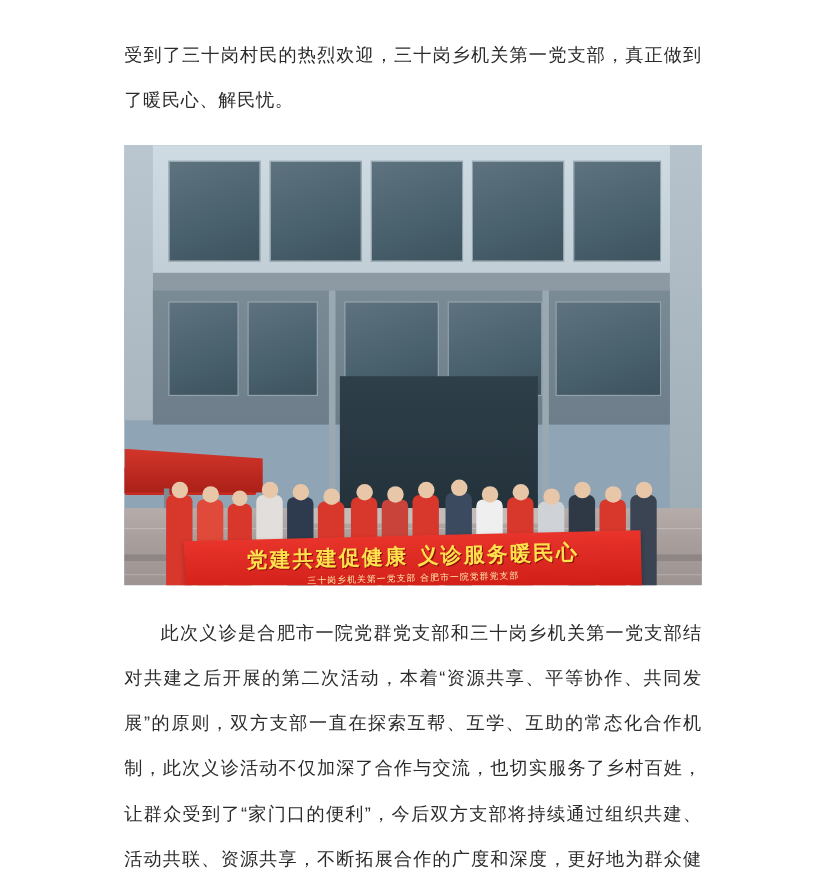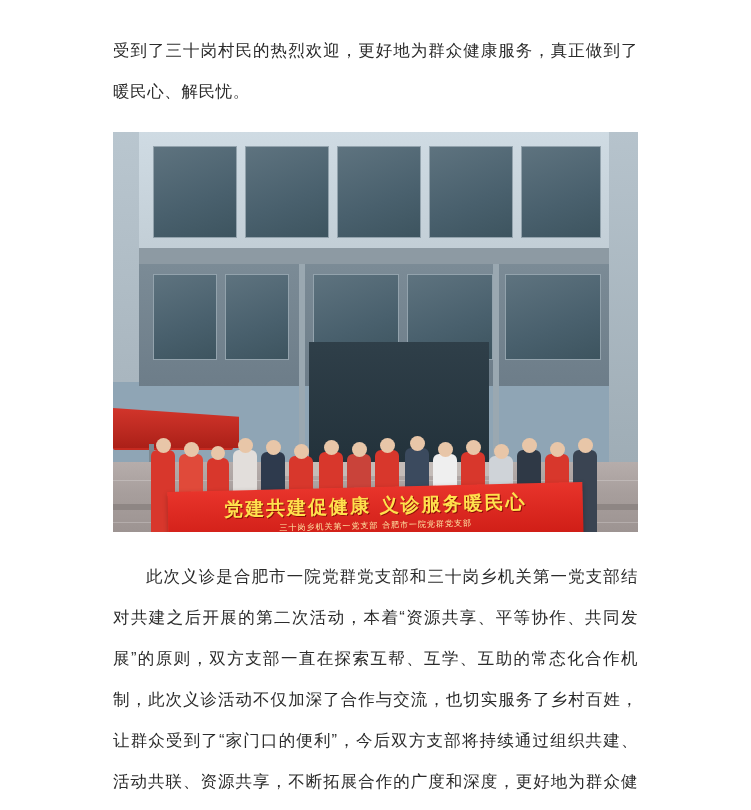--- a/index.html
+++ b/index.html
@@ -184,21 +184,21 @@
     border-radius: 2px;
   }
 </style>
 </head>
 <body>
 
 <div class="page">
 
   <div class="article">
 
-    <p class="para para-top">受到了三十岗村民的热烈欢迎，更好地为群众健康服务，真正做到了暖民心、解民忧。</p>
+    <p class="para para-top">受到了三十岗村民的热烈欢迎，三十岗乡机关第一党支部，真正做到了暖民心、解民忧。</p>
 
     <div style="height:400px"></div>
 
     <p class="para para-indent" style="margin-top:44px">此次义诊是合肥市一院党群党支部和三十岗乡机关第一党支部结对共建之后开展的第二次活动，本着“资源共享、平等协作、共同发展”的原则，双方支部一直在探索互帮、互学、互助的常态化合作机制，此次义诊活动不仅加深了合作与交流，也切实服务了乡村百姓，让群众受到了“家门口的便利”，今后双方支部将持续通过组织共建、活动共联、资源共享，不断拓展合作的广度和深度，更好地为群众健康服务。</p>
   </div>
 
   <div class="photo-wrap">
     <div class="photo">
 
       <div class="bld-sky"></div>

